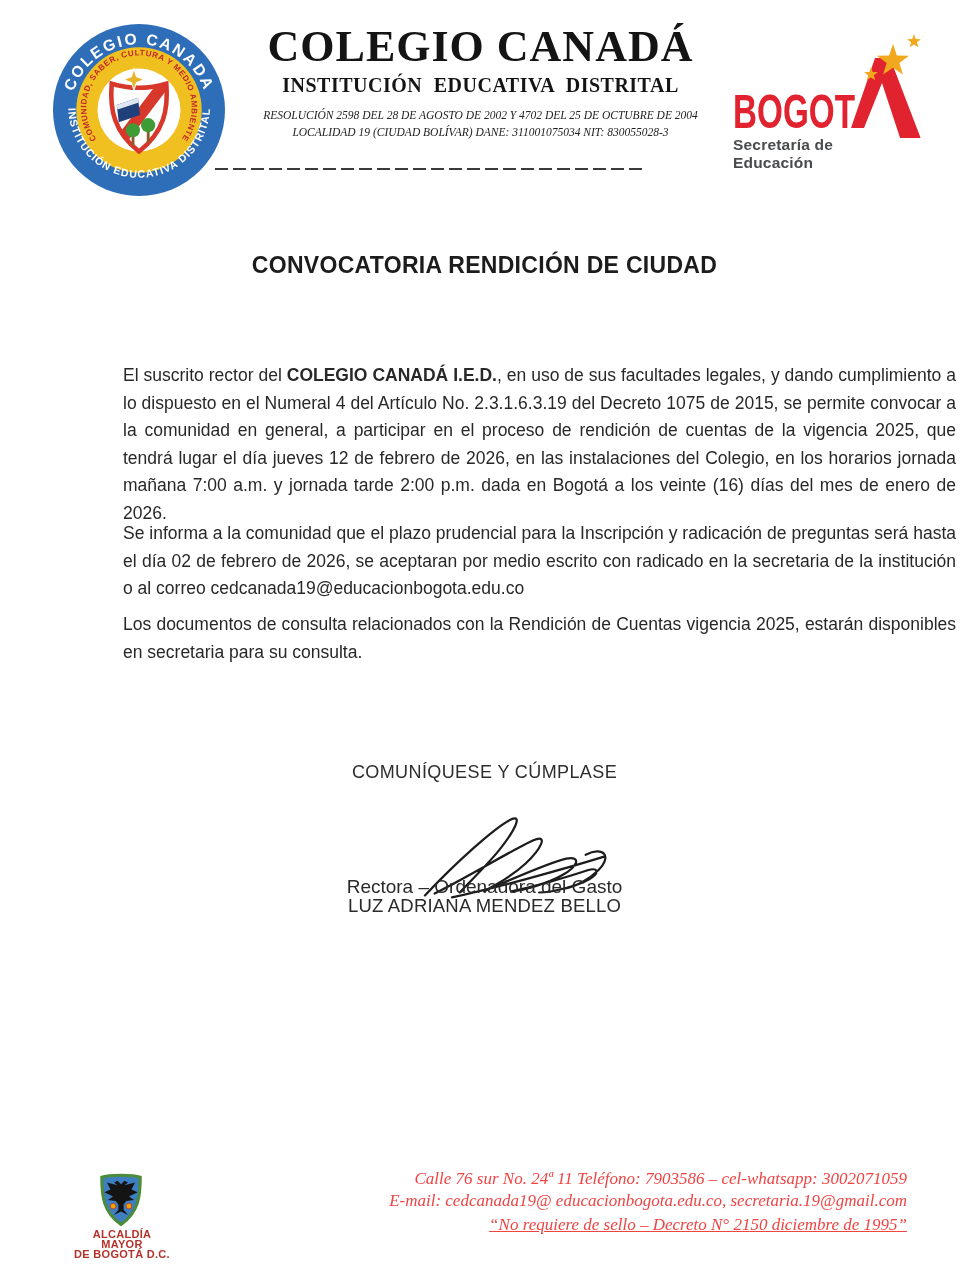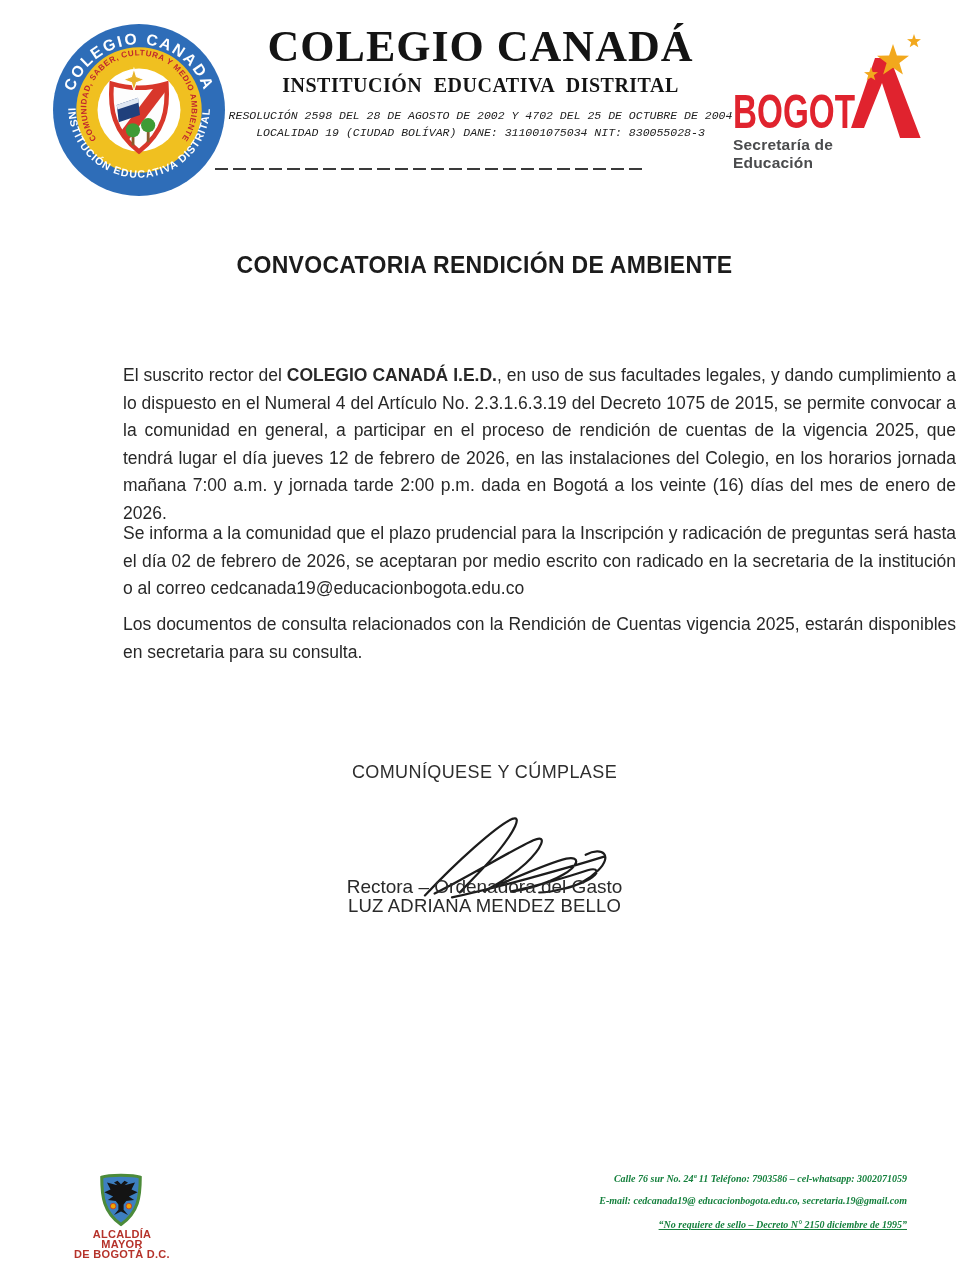--- a/index.html
+++ b/index.html
@@ -15,21 +15,21 @@
   .header-center { position:absolute; left:228px; top:22px; width:505px; text-align:center; }
   .school-name {
     font-family:"Liberation Serif", serif; font-weight:700; font-size:44px;
     letter-spacing:1px; color:#141414; line-height:50px;
   }
   .school-type {
     font-family:"Liberation Serif", serif; font-weight:700; font-size:20px;
     letter-spacing:.5px; word-spacing:6px; color:#141414; margin-top:2px;
   }
   .res-line {
-    font-family:Liberation Mono, monospace; font-style:italic; font-size:11.5px;
+    font-family:Liberation Serif, serif; font-style:italic; font-size:11.5px;
     color:#222; line-height:17px;
   }
   .res-line.first { margin-top:10px; }
   .header-sep {
     position:absolute; left:215px; top:168px; width:432px; height:2px;
     background:repeating-linear-gradient(90deg,#3a3a3a 0 13px,transparent 13px 18px);
   }
   .bogota { position:absolute; left:733px; top:28px; width:200px; height:110px; }
   .bogota-tagline {
     position:absolute; left:733px; top:136px; width:170px;
@@ -59,22 +59,22 @@
     font-size:18.5px; color:#2a2a2a; letter-spacing:.2px;
   }
   .signer-title {
     position:absolute; left:0; top:876px; width:100%; text-align:center;
     font-size:19px; color:#2a2a2a;
   }
 
   
   .footer-block {
     position:absolute; right:62px; top:1168px; width:560px; text-align:right;
-    font-family:"Liberation Serif", serif; font-style:italic; font-weight:700;
-    font-size:10px; color:#15803d; line-height:22px;
+    font-family:"Liberation Serif", serif; font-style:italic; font-weight:400;
+    font-size:17px; color:#ef4444; line-height:22px;
   }
   .footer-note { text-decoration:underline; margin-top:2px; }
   .alcaldia-shield { position:absolute; left:94px; top:1172px; width:54px; height:56px; }
   .alcaldia-label {
     position:absolute; left:72px; top:1229px; width:100px; text-align:center;
     font-size:11px; font-weight:700; color:#b5322a; line-height:10px; letter-spacing:.3px;
   }
 </style>
 </head>
 <body>
@@ -129,21 +129,21 @@
     <text x="0" y="100" textLength="122" lengthAdjust="spacingAndGlyphs" font-family="Liberation Sans, sans-serif" font-size="49" font-weight="bold" fill="#e0232e">BOGOT</text>
     <polygon points="118,100 142,30 157,30 193,124 193,131 174,131 149,55 131,100" fill="#e0232e"></polygon>
     <g fill="#f2a81d">
       <path d="M160,16 L163.9,27.5 L176,27.8 L166.4,35 L169.9,46.6 L160,39.8 L150.1,46.6 L153.6,35 L144,27.8 L156.1,27.5 Z"></path>
       <path d="M138,39 L139.7,44 L145,44.2 L140.8,47.3 L142.3,52.3 L138,49.4 L133.7,52.3 L135.2,47.3 L131,44.2 L136.3,44 Z"></path>
       <path d="M181,6 L182.7,11 L188,11.2 L183.8,14.3 L185.3,19.3 L181,16.4 L176.7,19.3 L178.2,14.3 L174,11.2 L179.3,11 Z"></path>
     </g>
   </svg>
   <div class="bogota-tagline">Secretaría de Educación</div>
 
-  <div class="doc-title">CONVOCATORIA RENDICIÓN DE AMBIENTE</div>
+  <div class="doc-title">CONVOCATORIA RENDICIÓN DE CIUDAD</div>
 
   <p class="para p1"><span>El suscrito rector del </span><b>COLEGIO CANADÁ I.E.D.</b><span>, en uso de sus facultades legales, y dando cumplimiento a lo dispuesto en el Numeral 4 del Artículo No. 2.3.1.6.3.19 del Decreto 1075 de 2015, se permite convocar a la comunidad en general, a participar en el proceso de rendición de cuentas de la vigencia 2025, que tendrá lugar el día jueves 12 de febrero de 2026, en las instalaciones del Colegio, en los horarios jornada mañana 7:00 a.m. y jornada tarde 2:00 p.m. dada en Bogotá a los veinte (16) días del mes de enero de 2026.</span></p>
 
   <p class="para p2">Se informa a la comunidad que el plazo prudencial para la Inscripción y radicación de preguntas será hasta el día 02 de febrero de 2026, se aceptaran por medio escrito con radicado en la secretaria de la institución o al correo cedcanada19@educacionbogota.edu.co</p>
 
   <p class="para p3">Los documentos de consulta relacionados con la Rendición de Cuentas vigencia 2025, estarán disponibles en secretaria para su consulta.</p>
 
   <div class="closing">COMUNÍQUESE Y CÚMPLASE</div>
 
   <svg class="signature-svg" viewBox="0 0 245 95">

